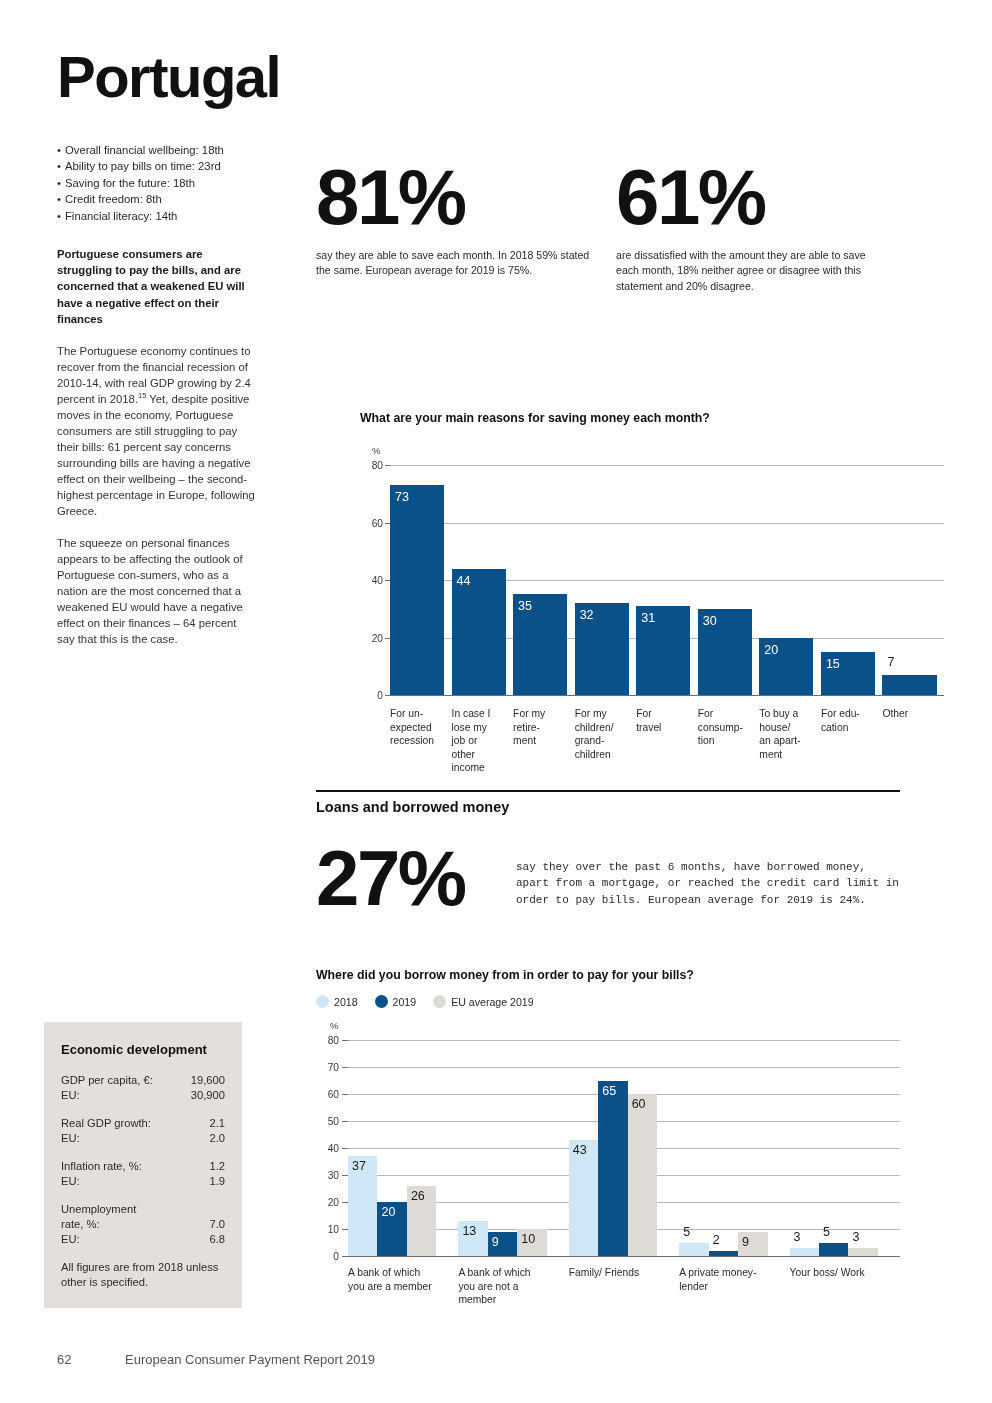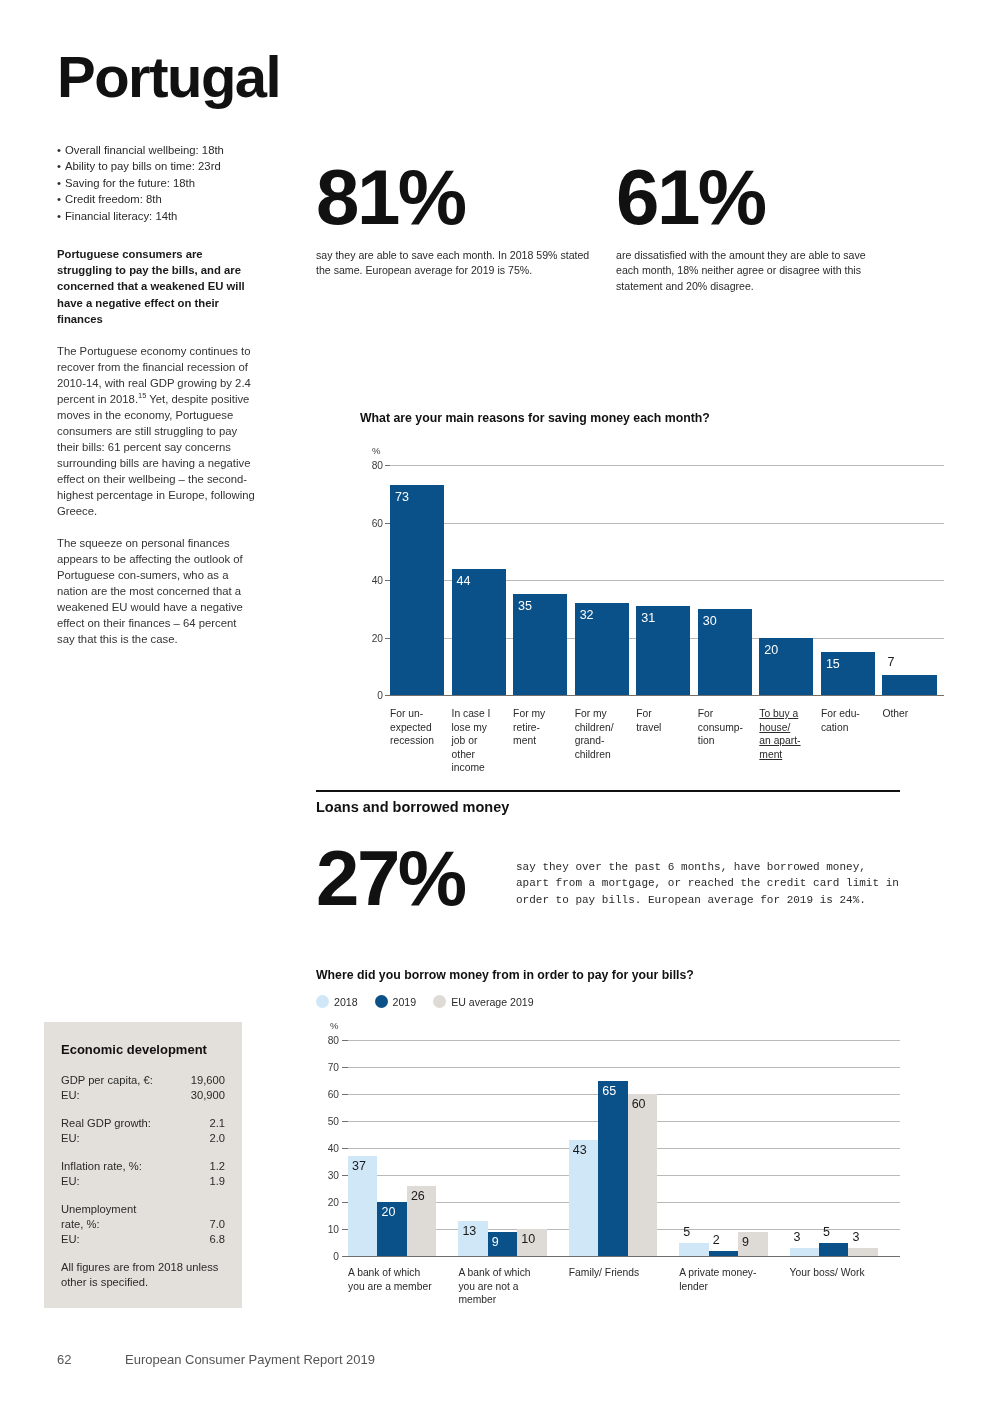--- a/index.html
+++ b/index.html
@@ -352,21 +352,21 @@
         </div>
         <div class="bar" style="left: 337.778px; width: 54.1689px; height: 86.25px; top: 165.75px; bottom: auto; background: rgb(11, 81, 137);"></div>
         <div class="barlabel" style="left: 342.778px; top: 170.75px; color: rgb(255, 255, 255);">30</div>
         <div class="xlabel" style="left: 337.778px; top: 264px; width: 57.5556px;">
           <div>For</div>
           <div>consump-</div>
           <div>tion</div>
         </div>
         <div class="bar" style="left: 399.333px; width: 54.1689px; height: 57.5px; top: 194.5px; bottom: auto; background: rgb(11, 81, 137);"></div>
         <div class="barlabel" style="left: 404.333px; top: 199.5px; color: rgb(255, 255, 255);">20</div>
-        <div class="xlabel" style="left: 399.333px; top: 264px; width: 57.5556px; text-decoration: underline;">
+        <div class="xlabel" style="left: 399.333px; top: 264px; width: 57.5556px;">
           <div>To buy a</div>
           <div>house/</div>
           <div>an apart-</div>
           <div>ment</div>
         </div>
         <div class="bar" style="left: 460.889px; width: 54.1689px; height: 43.125px; top: 208.875px; bottom: auto; background: rgb(11, 81, 137);"></div>
         <div class="barlabel" style="left: 465.889px; top: 213.875px; color: rgb(255, 255, 255);">15</div>
         <div class="xlabel" style="left: 460.889px; top: 264px; width: 57.5556px;">
           <div>For edu-</div>
           <div>cation</div>

